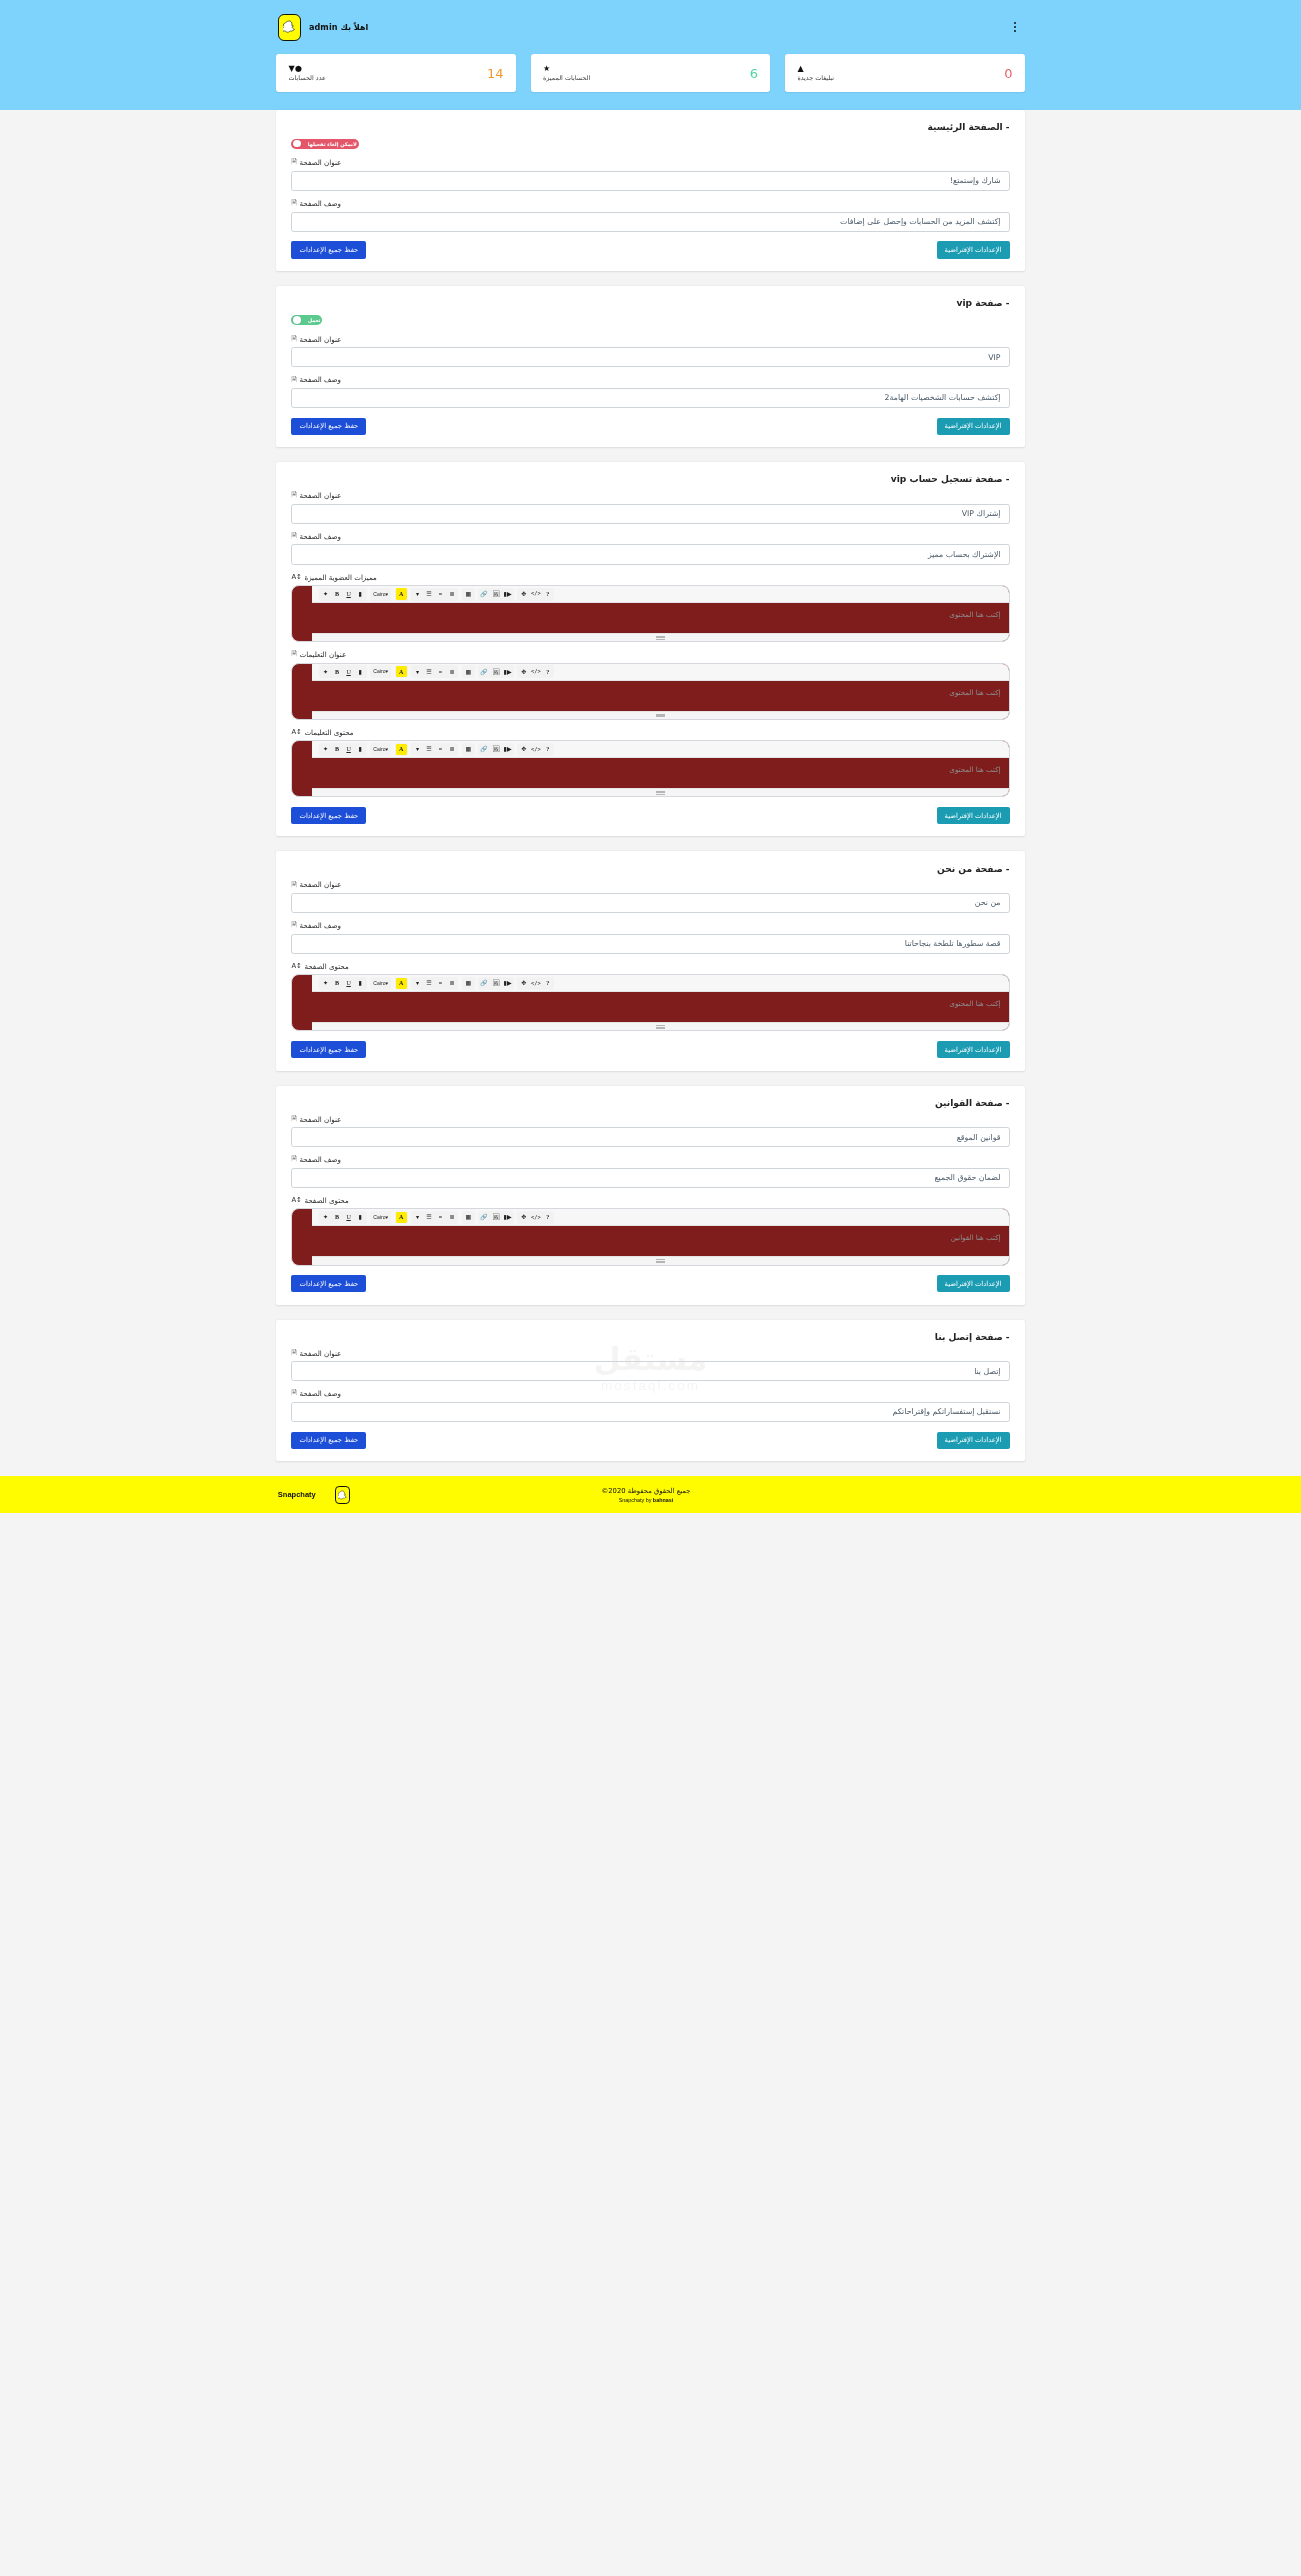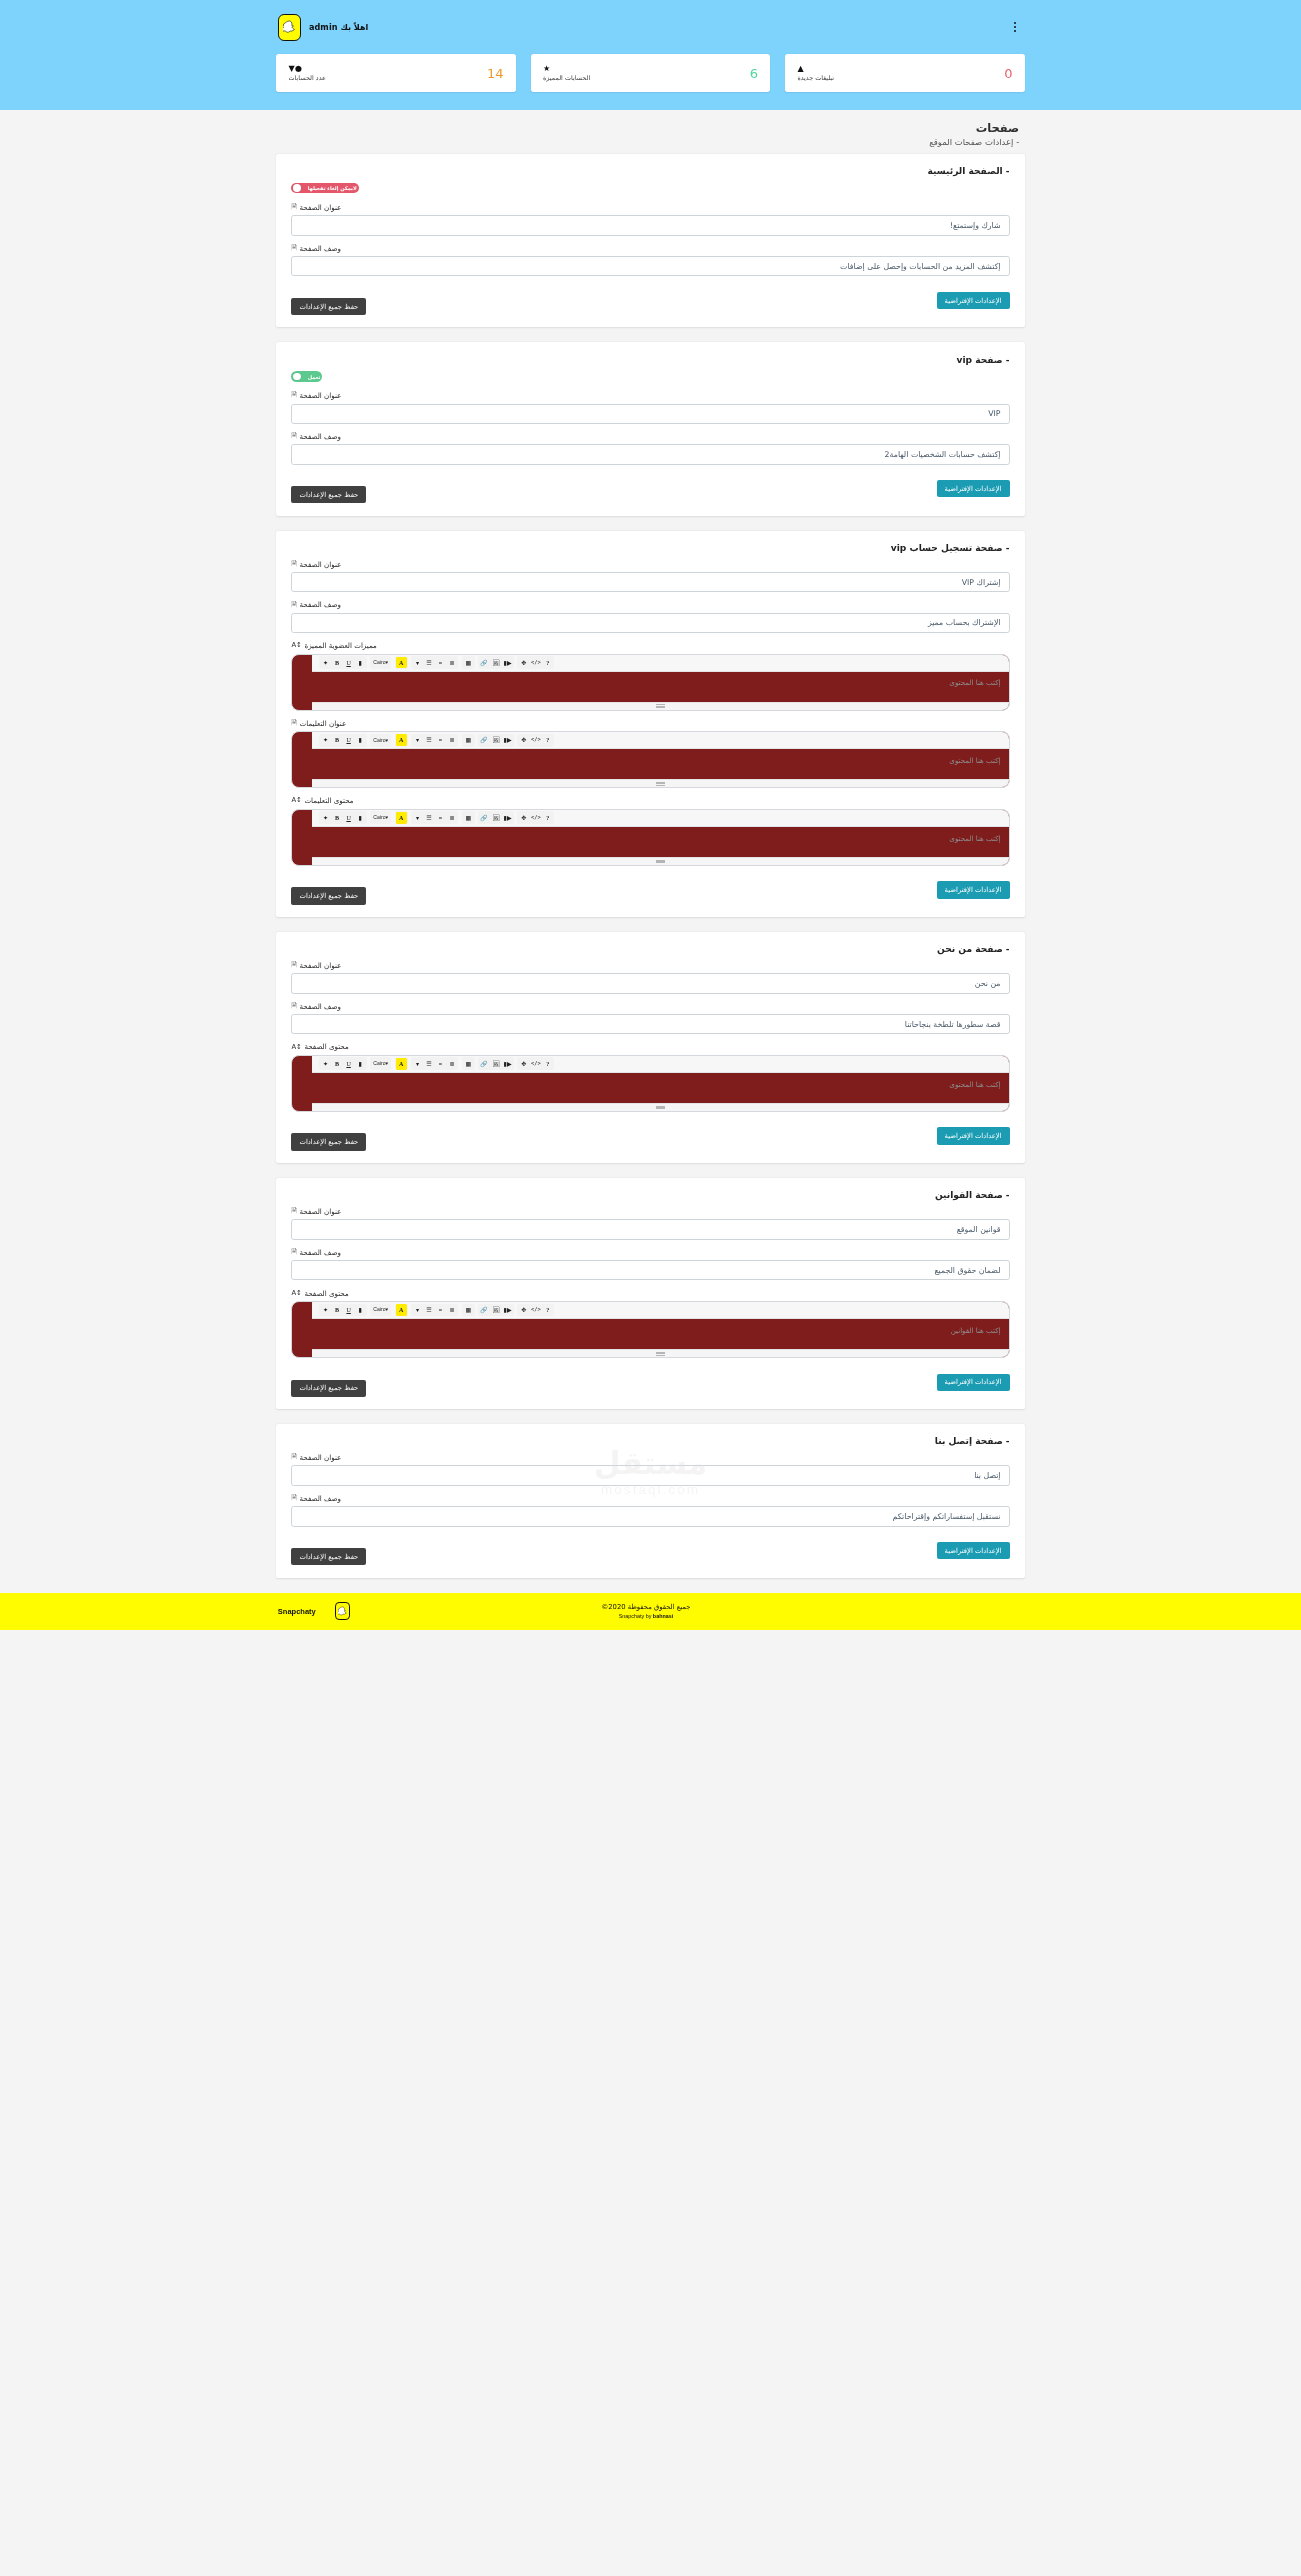--- a/index.html
+++ b/index.html
@@ -283,21 +283,21 @@
   .btn {
     border: none;
     border-radius: 2px;
     color: #fff;
     font-size: 6.8px;
     font-family: inherit;
     padding: 4.7px 8.1px;
     cursor: pointer;
     white-space: nowrap;
   }
-  .btn-save    { background: #404040; margin-top: 12px; }
+  .btn-save    { background: #1d4ed8; }
   .btn-default { background: #1b9cb3; }
 
   
   .watermark {
     position: absolute;
     left: 50%;
     transform: translateX(-50%);
     text-align: center;
     pointer-events: none;
     user-select: none;
@@ -403,24 +403,20 @@
           <span class="stat-label">تبليغات جديدة</span>
         </span>
       </div>
 
     </div>
   </div>
 </div>
 
 <div class="page-wrap" style="position:relative;">
 
-  <div class="page-head">
-    <div class="page-title">صفحات</div>
-    <div class="page-sub">- إعدادات صفحات الموقع</div>
-  </div>
 
   <div class="card">
     <div class="card-title">- الصفحة الرئيسية</div>
 
     <div class="toggle-wrap">
       <div class="toggle off">
         <span class="knob"></span>
         <span class="tlabel">لايمكن إلغاء تفعيلها</span>
       </div>
     </div>

